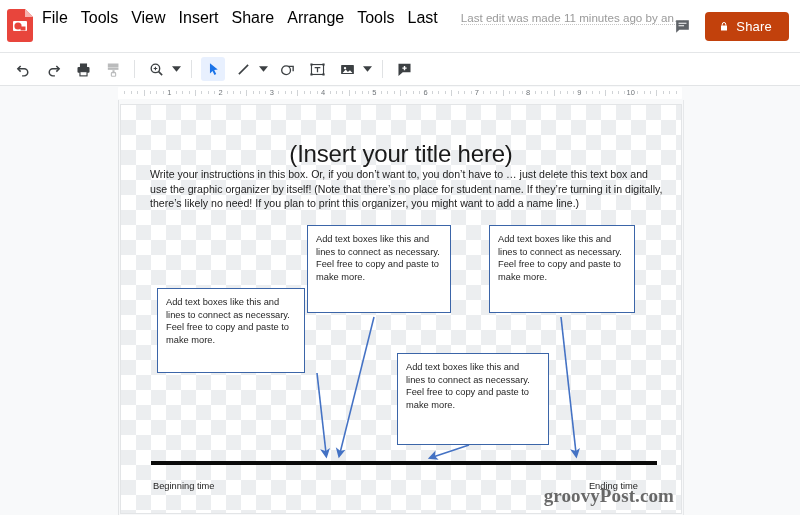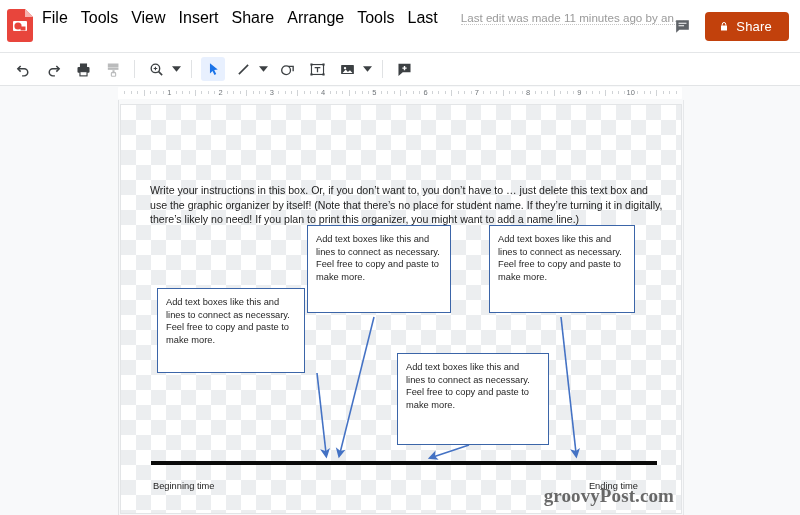--- a/index.html
+++ b/index.html
@@ -225,21 +225,21 @@
     text-align: center;
     font-size: 24px;
     color: #1b1b1b;
     font-family: "Liberation Sans", sans-serif;
     letter-spacing: -.2px;
   }
 
   .intro-para {
     position: absolute;
     left: 29px;
-    top: 78px;
+    top: 62px;
     width: 516px;
     font-size: 10.6px;
     line-height: 14.6px;
     color: #232323;
     font-family: "Liberation Sans", sans-serif;
   }
 
   .tbox {
     position: absolute;
     border: 1.4px solid #3b65a8;
@@ -533,20 +533,21 @@
     </div>
 </div>
 
 <div class="workspace">
 
   <div class="filmstrip"></div>
   <div class="rightpane"></div>
 
   <div class="slide">
 
+    <div class="slide-title">(Insert your title here)</div>
 
     <div class="intro-para">Write your instructions in this box. Or, if you don’t want to, you don’t have to … just delete this text box and use the graphic organizer by itself! (Note that there’s no place for student name. If they’re turning it in digitally, there’s likely no need! If you plan to print this organizer, you might want to add a name line.)</div>
 
     <svg class="connectors" viewBox="0 0 562 410" aria-hidden="true">
       <defs>
         <marker id="ah" markerWidth="7" markerHeight="7" refX="3.2" refY="3.2" orient="auto">
           <path d="M0.4,0.4 L6.6,3.2 L0.4,6.6 L1.9,3.2 z" fill="#4472c4"></path>
         </marker>
       </defs>
 

